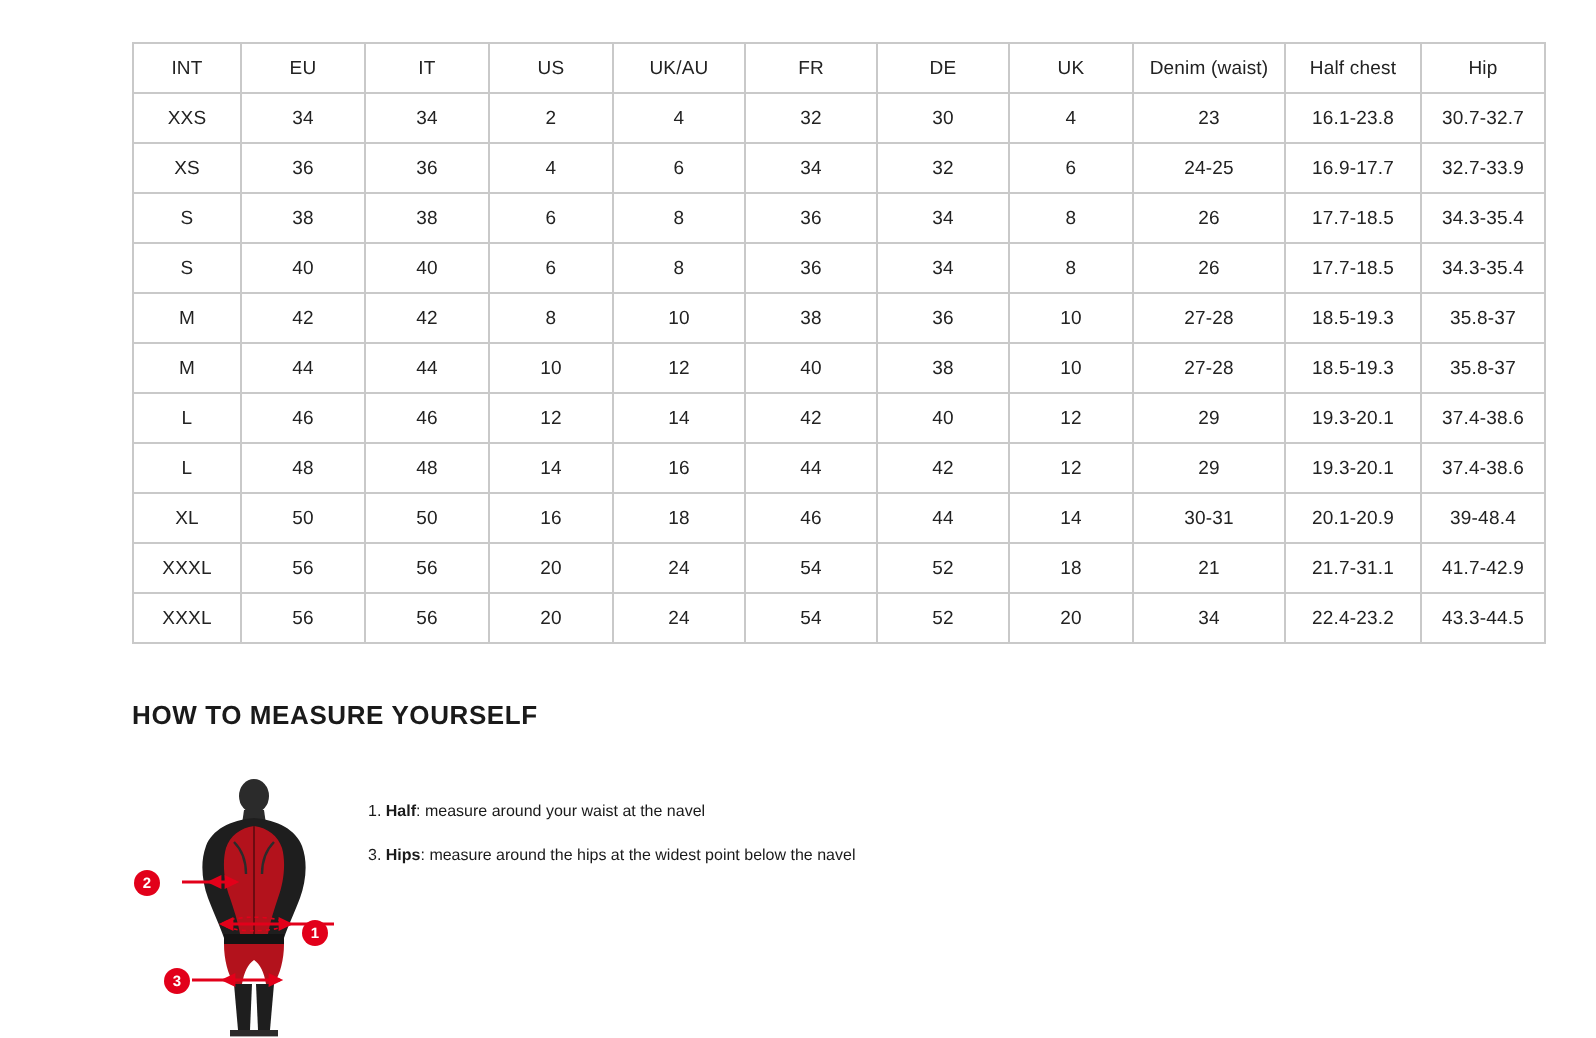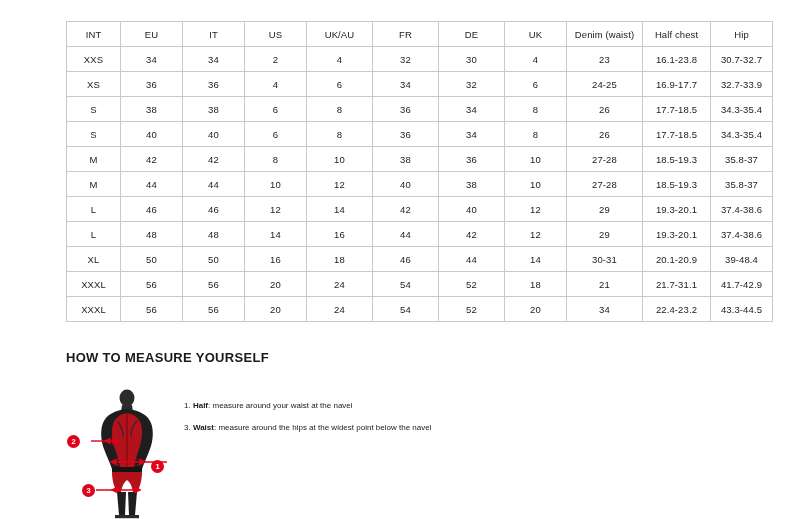--- a/index.html
+++ b/index.html
@@ -362,20 +362,20 @@
         <div class="badge badge-3">3</div>
       </div>
 
       <div class="text-col">
         <div class="measure-item">
           <span>1.</span>
           <b>Half</b><span>: measure around your waist at the navel</span>
         </div>
         <div class="measure-item">
           <span>3.</span>
-          <b>Waist</b><span>: measure around the hips at the widest point below the navel</span>
+          <b>Hips</b><span>: measure around the hips at the widest point below the navel</span>
         </div>
       </div>
 
     </div>
   </div>
 
 </div>
 
 </body></html>

